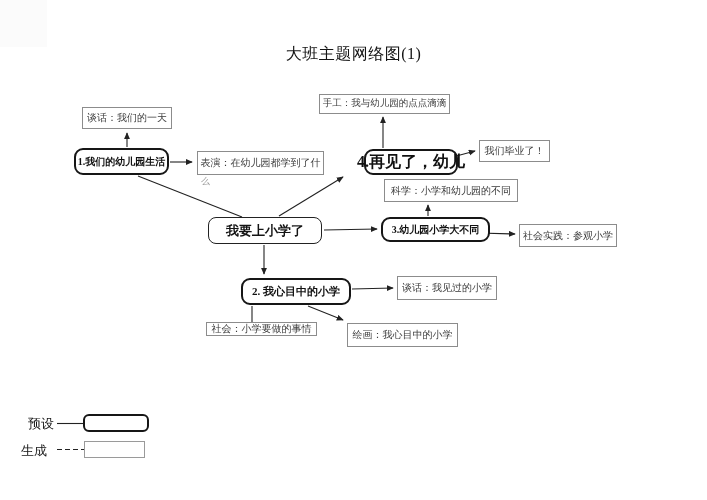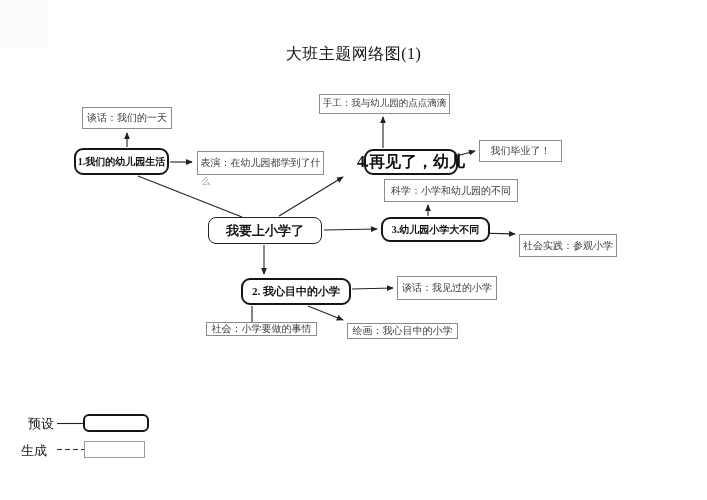--- a/index.html
+++ b/index.html
@@ -29,28 +29,28 @@
   }
   svg.wires { position:absolute; left:0; top:0; width:707px; height:500px; }
 
   
   #n-talkday    { left:82px;  top:107px; width:90px;  height:22px; }
   #n-topic1     { left:74px;  top:148px; width:95px;  height:27px; font-size:10px; }
   #n-perform    { left:197px; top:151px; width:127px; height:24px; }
   #n-overflow   { position:absolute; left:201px; top:175px; font-size:9px; color:#9a9a9a; }
   #n-craft      { left:319px; top:94px;  width:131px; height:20px; font-size:9.5px; }
   #n-topic4     { left:364px; top:149px; width:94px;  height:26px; font-size:16px; }
-  #n-graduate   { left:479px; top:140px; width:83px;  height:22px; }
+  #n-graduate   { left:479px; top:140px; width:71px;  height:22px; }
   #n-science    { left:384px; top:179px; width:134px; height:23px; }
   #n-center     { left:208px; top:217px; width:114px; height:27px; }
   #n-topic3     { left:381px; top:217px; width:109px;  height:25px; font-size:10px; }
-  #n-practice   { left:519px; top:234px; width:98px;  height:23px; }
+  #n-practice   { left:519px; top:224px; width:98px;  height:23px; }
   #n-topic2     { left:241px; top:278px; width:110px; height:27px; font-size:11px; }
   #n-talkschool { left:397px; top:276px; width:100px; height:24px; }
-  #n-draw       { left:347px; top:323px; width:111px; height:16px; }
+  #n-draw       { left:347px; top:323px; width:111px; height:24px; }
   #n-social     { left:206px; top:322px; width:111px; height:14px; }
 
   
   .legend-label { position:absolute; font-size:13px; color:#141414; }
   #legend-preset-label { left:28px; top:415px; }
   #legend-gen-label    { left:21px; top:442px; }
   .legend-swatch { position:absolute; box-sizing:border-box; background:#fff; }
   #legend-preset-swatch { left:83px; top:414px; width:66px; height:18px; border:2px solid #161616; border-radius:6px; }
   #legend-gen-swatch    { left:84px; top:441px; width:61px; height:17px; border:1px solid #9a9a9a; }
 </style>

